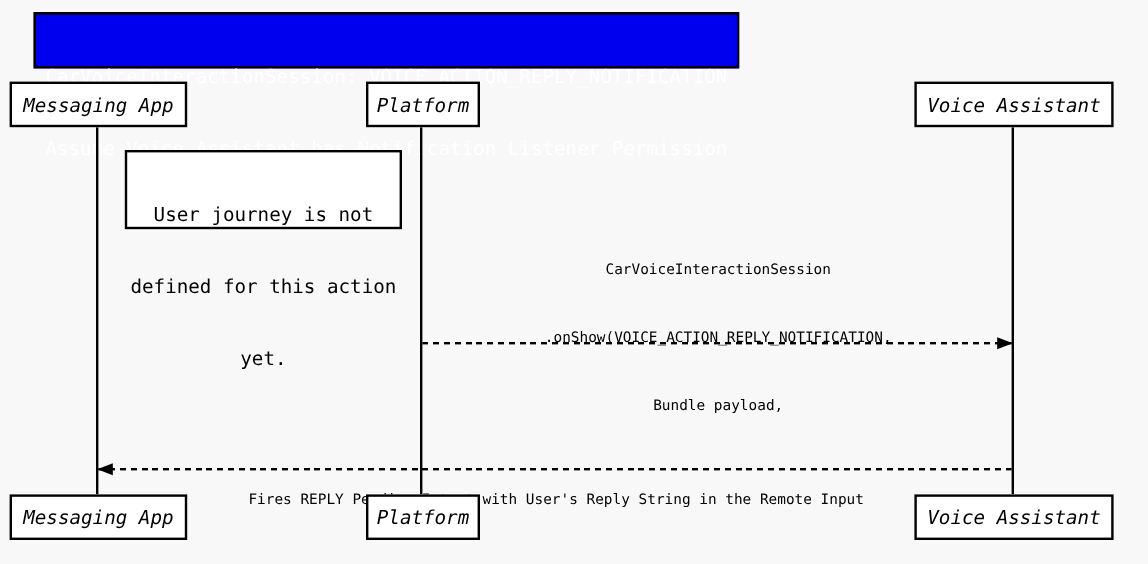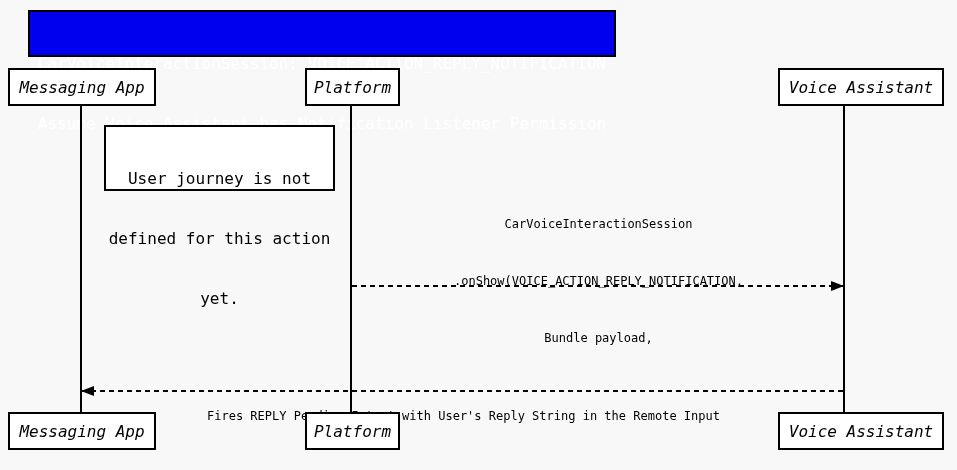--- a/index.html
+++ b/index.html
@@ -49,21 +49,21 @@
     align-items: center;
     justify-content: center;
     font-size: 16px;
     white-space: pre;
     font-style: italic;
   }
   .row-top { top: 68px; }
   .row-bottom { top: 412px; }
   .p-msg  { left: 8px;   width: 148px; }
   .p-plat { left: 305px; width: 95px;  }
-  .p-va   { left: 762px; width: 166px; margin-left: 16px; }
+  .p-va   { left: 762px; width: 166px; }
   .lifeline {
     position: absolute;
     top: 106px;
     width: 2px;
     height: 306px;
     background: var(--line);
   }
   .ll-msg  { left: 80px;  }
   .ll-plat { left: 350px; }
   .ll-va   { left: 843px; }

